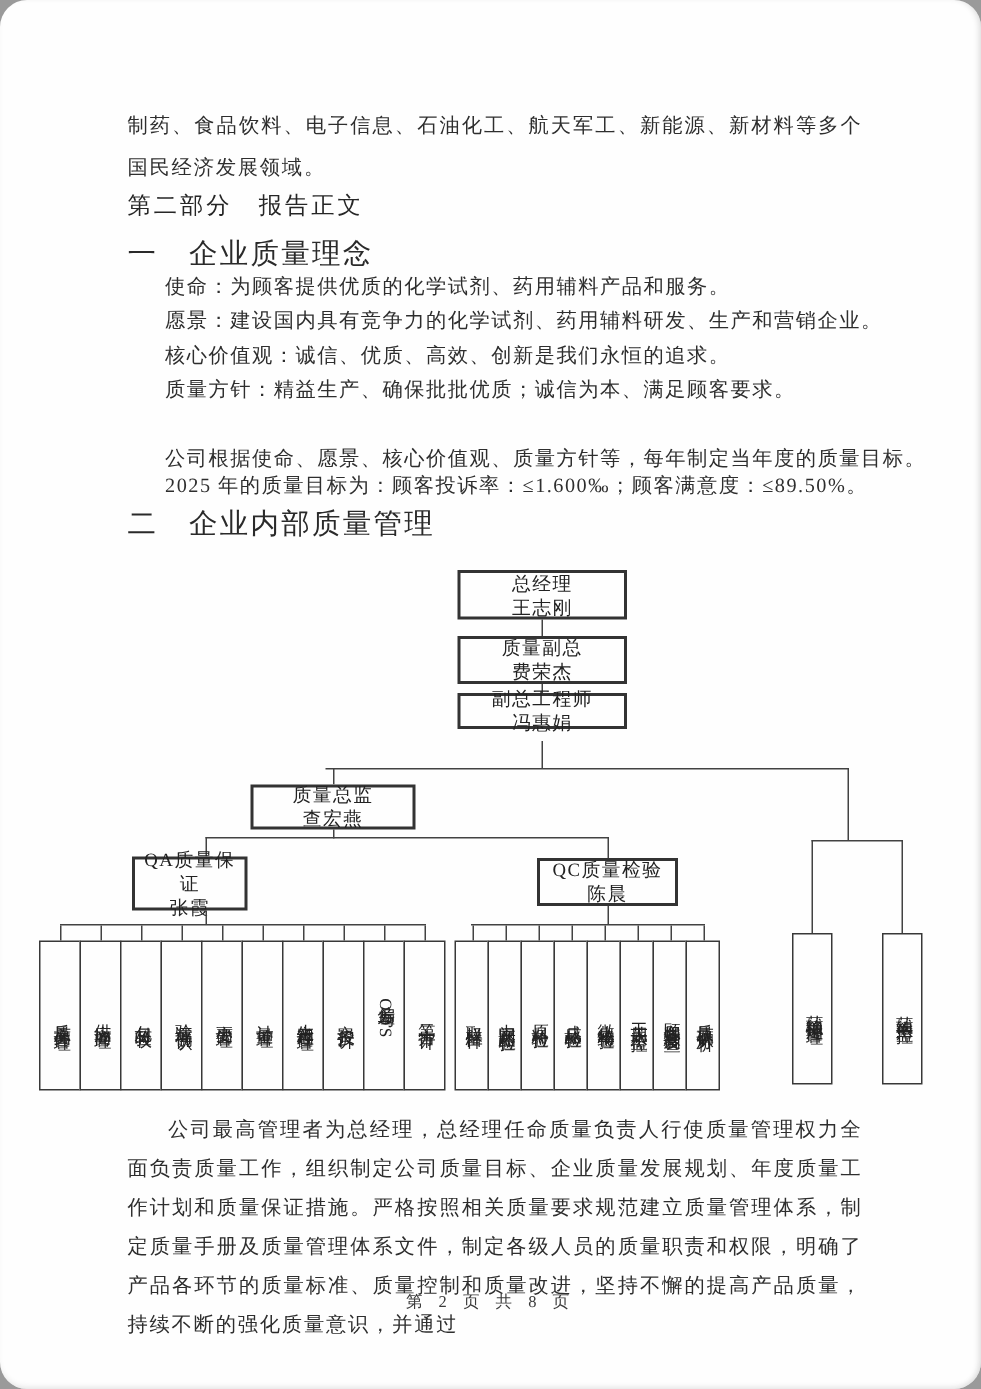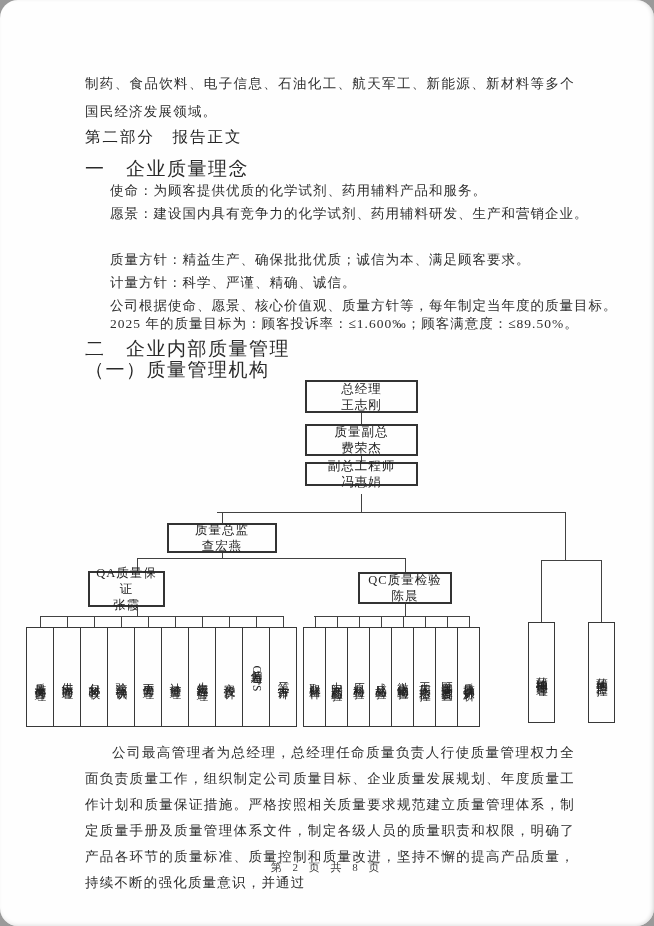--- a/index.html
+++ b/index.html
@@ -52,27 +52,26 @@
 
 <div class="page">
 
   <p class="para" style="top:70px;line-height:28px;margin:0;">制药、食品饮料、电子信息、石油化工、航天军工、新能源、新材料等多个国民经济发展领域。</p>
 
   <div class="h-section" style="top:127px;">第二部分　报告正文</div>
   <div class="h-sub" style="top:156px;">一　企业质量理念</div>
 
   <div class="tline indent" style="top:181px;">使命：为顾客提供优质的化学试剂、药用辅料产品和服务。</div>
   <div class="tline indent" style="top:204px;">愿景：建设国内具有竞争力的化学试剂、药用辅料研发、生产和营销企业。</div>
+  <div class="tline indent" style="top:227px;">核心价值观：诚信、优质、高效、创新是我们永恒的追求。</div>
   <div class="tline indent" style="top:250px;">质量方针：精益生产、确保批批优质；诚信为本、满足顾客要求。</div>
-  <div class="tline indent" style="top:273px;">计量方针：科学、严谨、精确、诚信。</div>
   <div class="tline indent" style="top:296px;">公司根据使命、愿景、核心价值观、质量方针等，每年制定当年度的质量目标。</div>
   <div class="tline indent" style="top:314px;">2025 年的质量目标为：顾客投诉率：≤1.600‰；顾客满意度：≤89.50%。</div>
 
   <div class="h-sub" style="top:336px;">二　企业内部质量管理</div>
-  <div class="h-sub" style="top:357px;">（一）质量管理机构</div>
 
   <div>
 
     <div class="obox" style="left:305px;top:380px;width:113px;height:33px;">
       <span>总经理</span>
       <span>王志刚</span>
     </div>
     <div class="cline" style="left:361px;top:413px;width:1px;height:11px;"></div>
 
     <div class="obox" style="left:305px;top:424px;width:113px;height:32px;">

